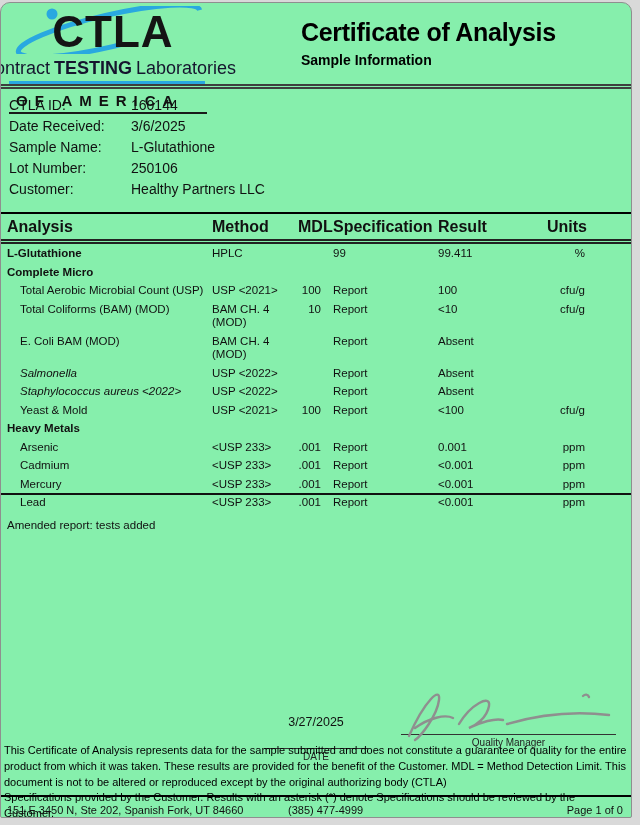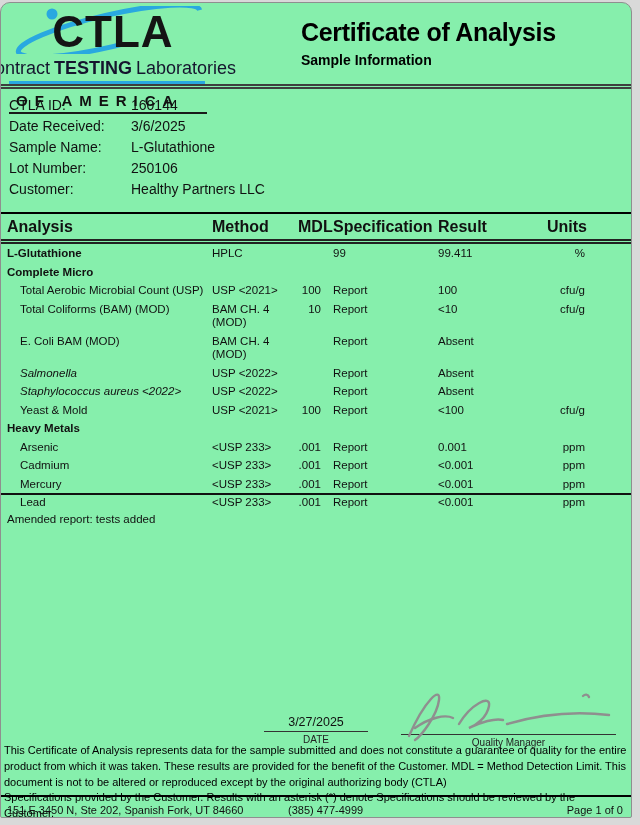--- a/index.html
+++ b/index.html
@@ -34,25 +34,25 @@
   .trow .c-analysis { padding-right:6px; }
   .trow.indent .c-analysis { padding-left:13px; }
   .trow.bold .c-analysis, .trow.section .c-analysis { font-weight:bold; }
   .trow.italic .c-analysis { font-style:italic; }
   .c-mdl { text-align:right; padding-right:7px; }
   .c-spec { padding-left:5px; }
   .c-result { padding-left:2px;margin-left:8px; }
   .c-units { text-align:right; padding-right:40px; }
   
   .amended { position:absolute; left:0; right:0; top:490px; border-top:2px solid #111;
-    font-size:11.5px; padding:18px 6px; }
+    font-size:11.5px; padding:24px 6px; }
   
   .sig-area { position:absolute; left:0; top:682px; width:100%; height:70px; }
   .date-block { position:absolute; left:263px; top:30px; width:104px; text-align:center; }
-  .date-value { font-size:12.5px; padding-bottom:2px; border-bottom:1.5px solid #333; }
+  .date-value { font-size:12.5px; padding-bottom:19px; border-bottom:1.5px solid #333; }
   .sig-label { font-size:10px; margin-top:2px; color:#222; }
   .sign-block { position:absolute; left:400px; top:0; width:215px; text-align:center; }
   .sign-draw { height:50px; border-bottom:1.5px solid #333; position:relative; }
   .sign-draw svg { position:absolute; left:0; bottom:-8px; }
   
   .disclaimer { position:absolute; left:3px; right:3px; top:740px; font-size:11px; line-height:15.8px; color:#000; }
   
   .footer { position:absolute; left:0; right:0; top:792px; bottom:0; border-top:2px solid #000000; font-size:11px; }
   .footer span { position:absolute; top:7px; }
   .f-address { left:6px; }

